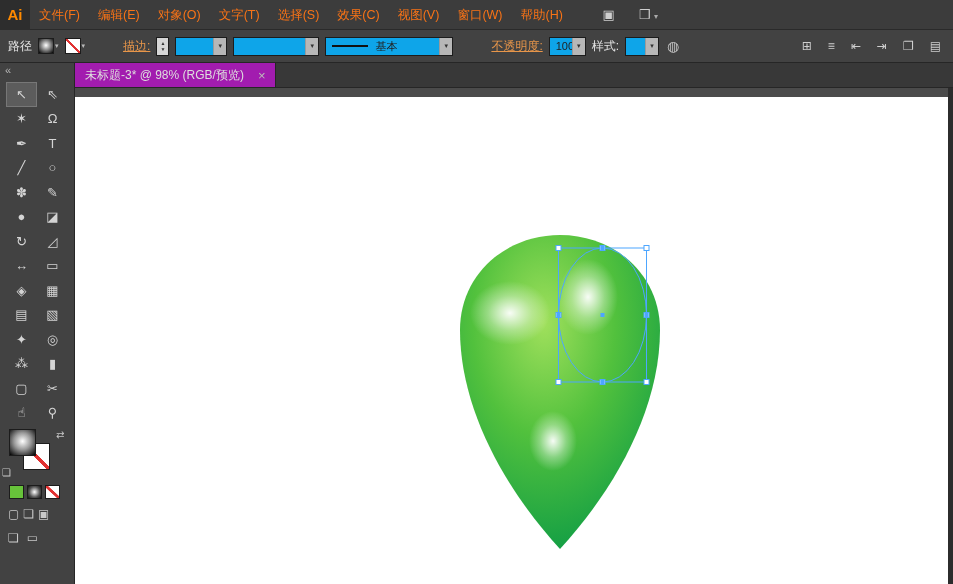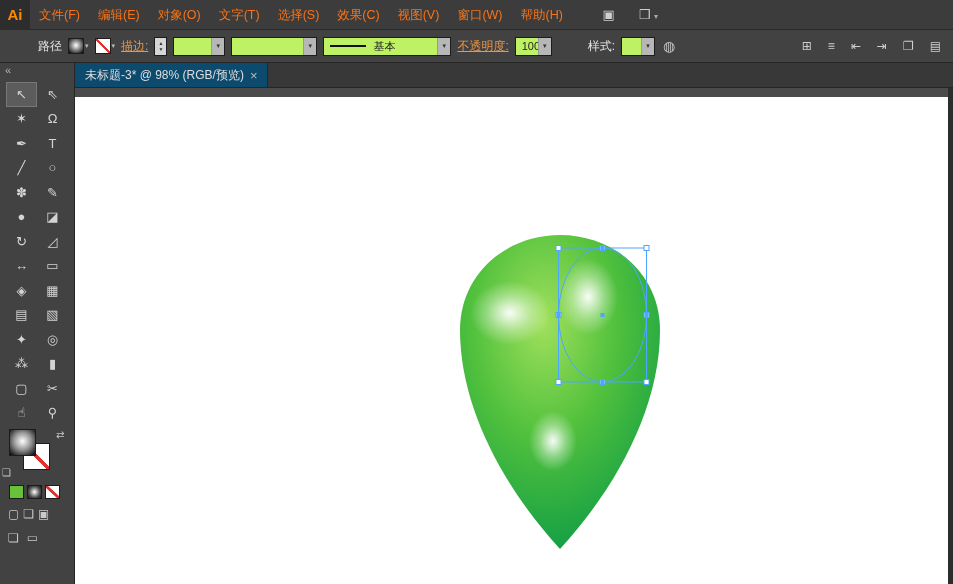--- a/index.html
+++ b/index.html
@@ -18,48 +18,48 @@
     font-weight:bold; font-size:15px; display:flex; align-items:center; justify-content:center; }
   .menu-item { padding:0 9px; line-height:30px; color:#f97316; font-size:12.5px; cursor:default; }
   .menubar-right { margin-left:auto; margin-right:295px; display:flex; gap:24px; align-items:center; }
   .mb-icon { color:#cfcfcf; font-size:13px; }
   .mb-icon small { font-size:8px; color:#aaa; }
 
   
   .controlbar { position:absolute; top:30px; left:0; right:0; height:33px;
     background:#424242; border-bottom:1px solid #262626;
     display:flex; align-items:center; padding:0 8px; gap:6px; }
-  .cb-label { color:#e3e3e3; white-space:nowrap;margin-left:30px; }
-  .link { color:#e8964a; text-decoration:underline; white-space:nowrap; }
+  .cb-label { color:#e3e3e3; white-space:nowrap; }
+  .link { color:#e8964a; text-decoration:underline; white-space:nowrap;margin-left:32px; }
   .swatch-wrap { display:flex; align-items:center; gap:1px; }
   .swatch { width:16px; height:16px; border:1px solid #1c1c1c; position:relative; }
   .fill-swatch { background:radial-gradient(circle at 50% 45%, #ffffff 0%, #8a8a8a 45%, #000000 100%); }
   .none-swatch { background:#fff; }
   .none-swatch::after { content:""; position:absolute; inset:0;
     background:linear-gradient(to top right, transparent 43%, #e03131 44%, #e03131 56%, transparent 57%); }
   .dd-caret { font-size:7px; color:#bbb; }
   .stepper { width:13px; height:19px; background:#d6d6d6; border:1px solid #1c1c1c;
     display:flex; flex-direction:column; align-items:center; justify-content:center;
     font-size:5px; line-height:6px; color:#333; }
-  .dropdown { background:#bef264; border:1px solid #1c1c1c; height:19px;
+  .dropdown { background:#0ea5e9; border:1px solid #1c1c1c; height:19px;
     display:flex; align-items:center; color:#222; position:relative;
     padding:0 16px 0 6px; font-size:11px; white-space:nowrap; }
   .dropdown .arr { position:absolute; right:0; top:0; bottom:0; width:13px;
     background:#b7b7b7; border-left:1px solid #9a9a9a;
     display:flex; align-items:center; justify-content:center; font-size:7px; color:#333; }
   .profile-line { width:36px; height:2px; background:#111; margin-right:7px; }
   .globe { color:#c9c9c9; font-size:14px; margin-left:2px; }
   .cb-right { margin-left:auto; display:flex; gap:16px; align-items:center; padding-right:4px; }
   .cb-right .mb-icon { font-size:12px; }
 
   
   .tabbar { position:absolute; top:63px; left:75px; right:0; height:25px;
     background:#383838; border-bottom:1px solid #262626; display:flex; align-items:stretch; }
-  .doc-tab { background:#0c4a6e; border-right:1px solid #262626;
-    display:flex; align-items:center; gap:6px; padding:0 10px; color:#dedede; font-size:12px; }
+  .doc-tab { background:#a21caf; border-right:1px solid #262626;
+    display:flex; align-items:center; gap:14px; padding:0 10px; color:#dedede; font-size:12px; }
   .tab-close { color:#bbb; font-size:13px; }
 
   
   .left-panel { position:absolute; top:63px; left:0; width:75px; bottom:0;
     background:#424242; border-right:1px solid #262626; display:flex; flex-direction:column; }
   .panel-header { height:17px; color:#b5b5b5; font-size:11px; padding-left:5px; line-height:15px; }
   .tools { display:grid; grid-template-columns:1fr 1fr; padding:2px 6px 0 6px; }
   .tool { height:24.5px; display:flex; align-items:center; justify-content:center;
     color:#d4d4d4; font-size:13px; border:1px solid transparent; }
   .tool.selected { background:#5c5c5c; border:1px solid #777; }

